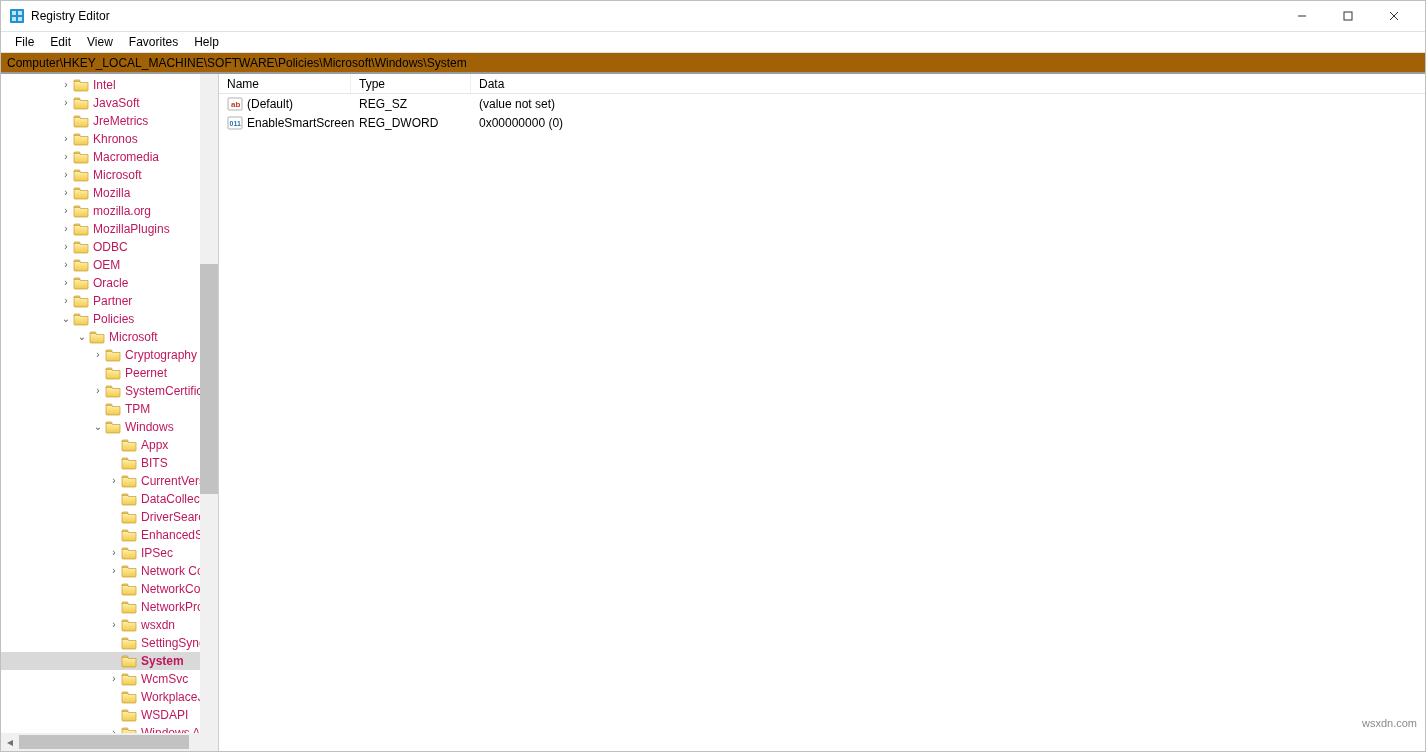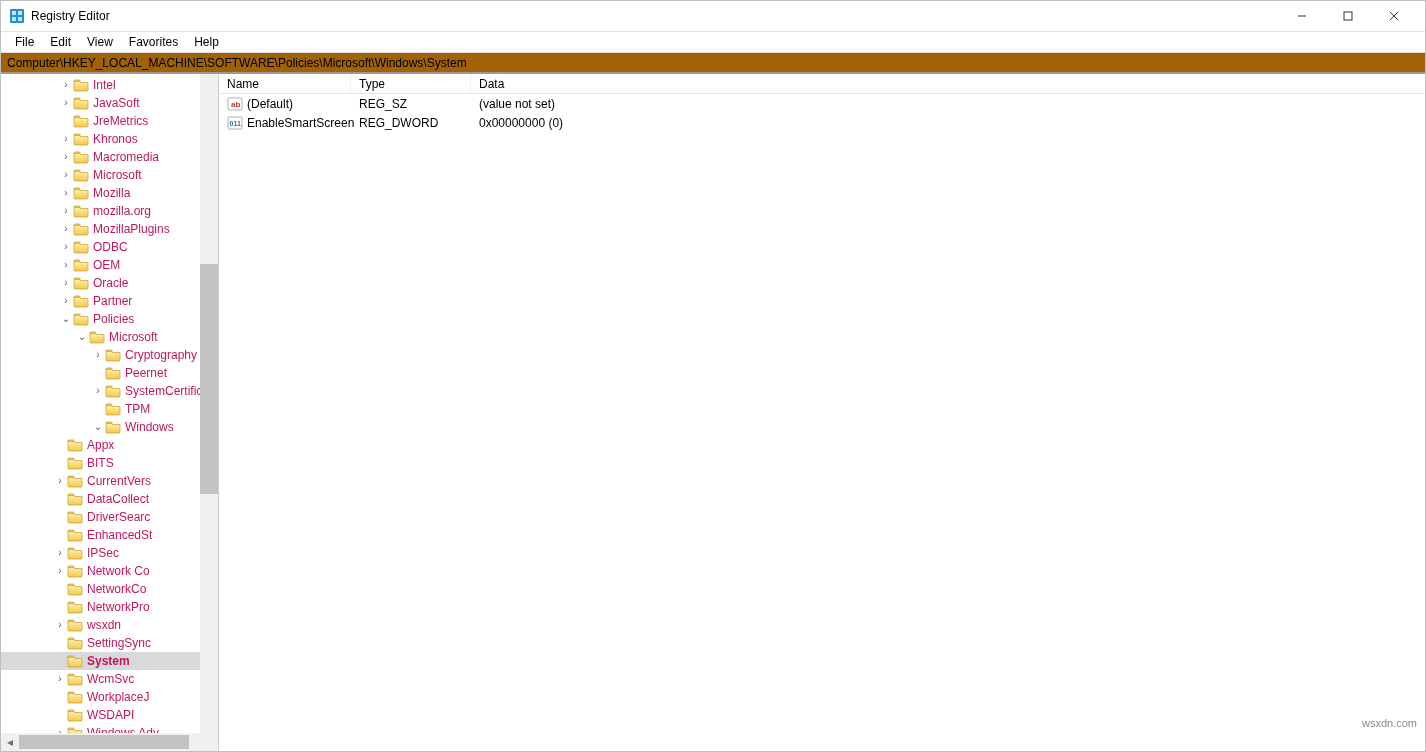--- a/index.html
+++ b/index.html
@@ -21,21 +21,21 @@
   .tree { padding-top: 2px; }
   .node { display: flex; align-items: center; height: 18px; white-space: nowrap; overflow: hidden; }
   .expander { width: 14px; text-align: center; color: #5c5c5c; font-size: 10px; line-height: 14px; }
   .folder-ico { width: 16px; height: 14px; margin-right: 4px; display: inline-block; }
   .folder-ico svg { display: block; }
   .node .label { color: #be185d; text-align: right; }
   .node.selected { background: #d9d9d9; font-weight: bold; }
   .indent-1 { padding-left: 58px; }
   .indent-2 { padding-left: 74px; }
   .indent-3 { padding-left: 90px; }
-  .indent-4 { padding-left: 52px; }
+  .indent-4 { padding-left: 106px; }
 
   .list-pane { flex: 1 1 auto; background: #fff; position: relative; }
   .hdr { display: flex; align-items: center; height: 20px; border-bottom: 1px solid #e5e5e5; }
   .hdr .col { padding-left: 8px; color: #000; border-right: 1px solid #efefef; height: 100%; display: flex; align-items: center; }
   .col-name { width: 132px; }
   .col-type { width: 120px; }
   .col-data { flex: 1 1 auto; border-right: none !important; }
   .row { display: flex; align-items: center; height: 19px; }
   .row .cell { padding-left: 8px; display: flex; align-items: center; }
   .row .cname { width: 132px; }

